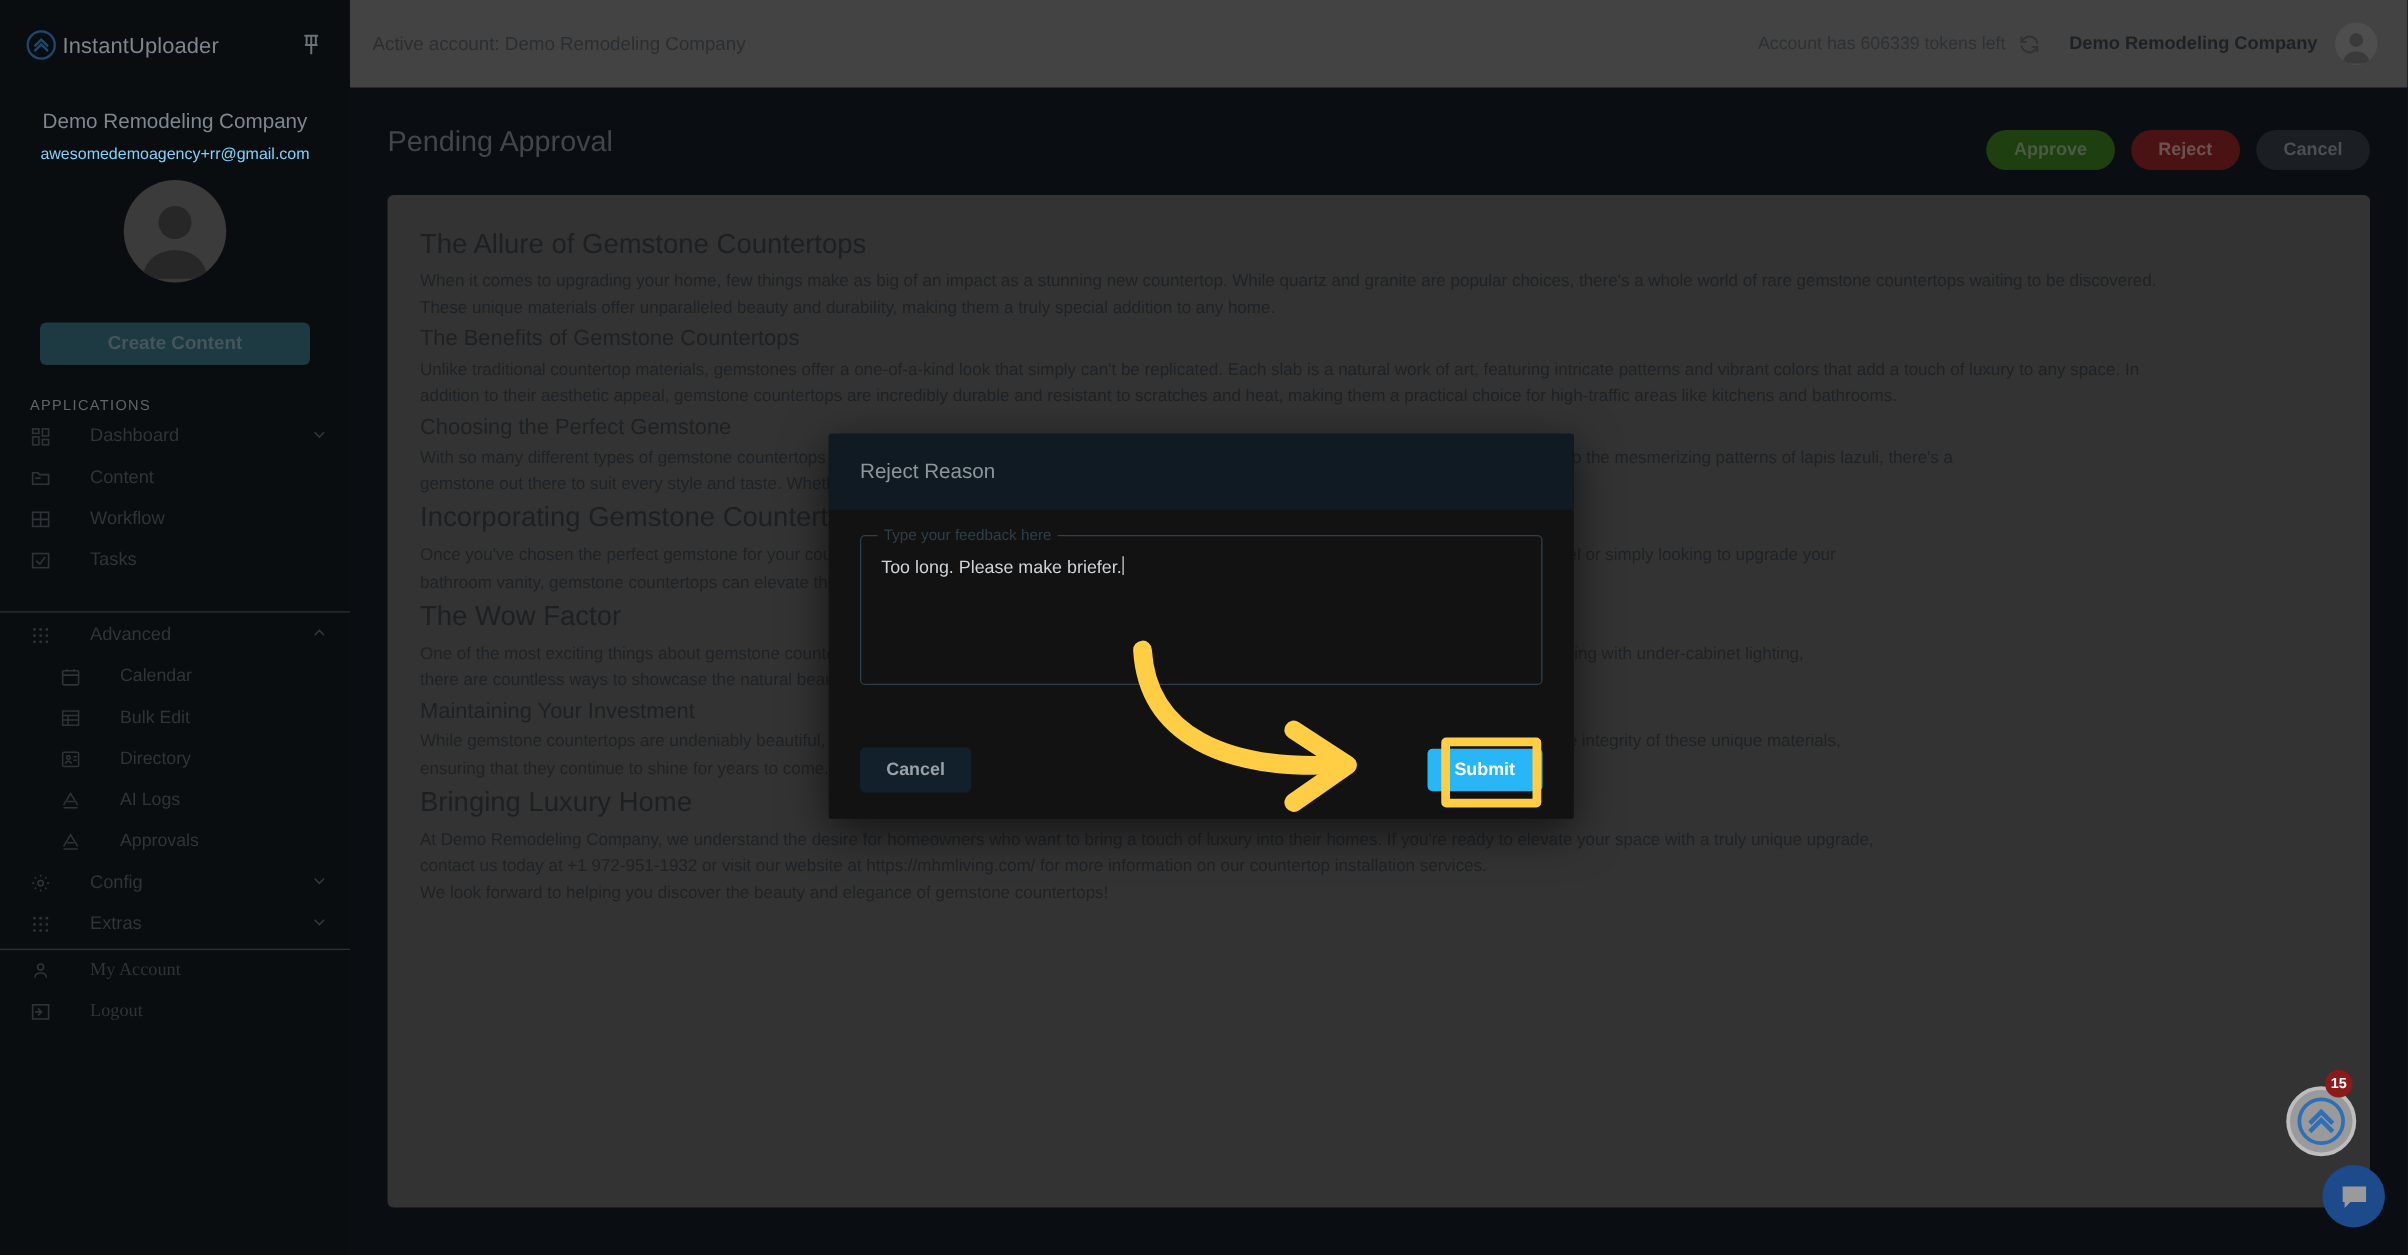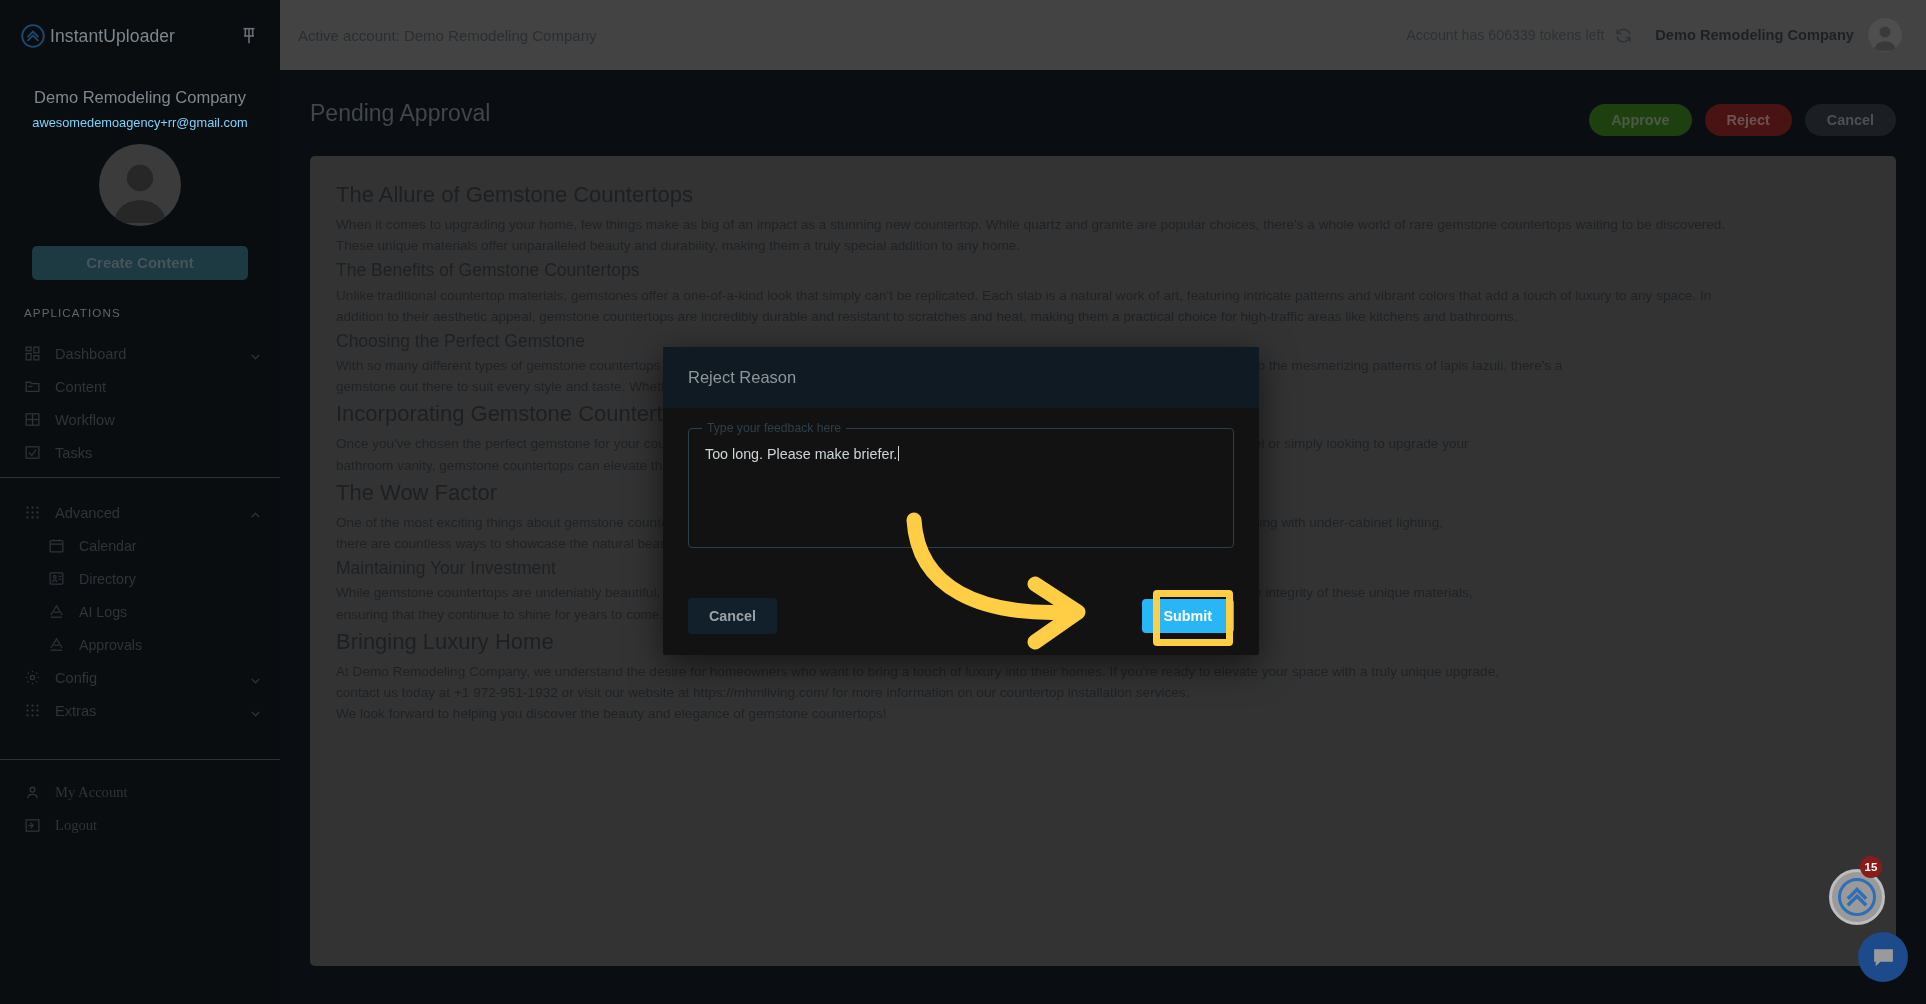--- a/index.html
+++ b/index.html
@@ -34,35 +34,35 @@
   .sb-acc-mail { font-size: 12.8px; color: #7dd3fc; margin-top: 6px; }
   .sb-avatar {
     width: 82px; height: 82px; border-radius: 50%;
     background: #3b3b3b; margin: 14px auto 0;
     display: flex; align-items: flex-end; justify-content: center;
     overflow: hidden;
   }
   .sb-avatar svg { width: 72px; height: 72px; }
 
   .create-btn {
-    display: block; width: 216px; margin: 20px auto 0;
+    display: block; width: 216px; margin: 32px auto 0;
     height: 34px; line-height: 34px; text-align: center;
     background: #1d3942; color: #46545c;
     font-size: 15px; font-weight: 700; border-radius: 5px;
     border: none; cursor: pointer;
   }
 
   .sb-section-title {
     font-size: 11.6px; letter-spacing: 1.1px; color: #5e656b;
     padding: 26px 0 10px 24px; text-transform: uppercase;
   }
 
   .nav-item {
-    display: flex; align-items: flex-end; height: 33px;
-    padding: 0 18px 0 24px; gap: 14px; cursor: pointer;
+    display: flex; align-items: flex-start; height: 33px;
+    padding: 0 18px 0 24px; gap: 31px; cursor: pointer;
     color: #2b2f33;
   }
   .nav-item .ic { width: 17px; height: 17px; flex: 0 0 17px; color: #2e3337; }
   .nav-item .lbl { flex: 1; font-size: 14.6px; color: #2f3438; }
   .nav-item .chev { width: 13px; height: 13px; color: #33383c; }
   .nav-item.sub { padding-left: 48px; }
   .nav-item.sub .lbl { font-size: 14.2px; }
 
   .sb-divider { height: 1px; background: #2d3135; margin: 16px 0 10px; }
   .sb-divider.thin { margin: 10px 0 8px; }
@@ -312,20 +312,31 @@
     <div class="nav-item sub">
       <span class="ic">
         <svg viewBox="0 0 24 24" fill="none" stroke="currentColor" stroke-width="1.8">
             <rect x="3" y="5" width="18" height="16" rx="1.5"></rect>
             <line x1="3" y1="10" x2="21" y2="10"></line>
             <line x1="8" y1="3" x2="8" y2="6"></line>
             <line x1="16" y1="3" x2="16" y2="6"></line>
           </svg>
       </span>
       <span class="lbl">Calendar</span>
+    </div>
+    <div class="nav-item sub">
+      <span class="ic">
+        <svg viewBox="0 0 24 24" fill="none" stroke="currentColor" stroke-width="1.7">
+            <rect x="3" y="4" width="18" height="16"></rect>
+            <line x1="3" y1="9" x2="21" y2="9"></line>
+            <line x1="3" y1="14" x2="21" y2="14"></line>
+            <line x1="9" y1="9" x2="9" y2="20"></line>
+          </svg>
+      </span>
+      <span class="lbl">Bulk Edit</span>
     </div>
     <div class="nav-item sub">
       <span class="ic">
         <svg viewBox="0 0 24 24" fill="none" stroke="currentColor" stroke-width="1.7">
             <rect x="3" y="4" width="18" height="16" rx="1.5"></rect>
             <circle cx="9.5" cy="10" r="2"></circle>
             <path d="M6 17c.6-2 2-2.8 3.5-2.8S12.4 15 13 17"></path>
             <line x1="15" y1="9" x2="19" y2="9"></line>
             <line x1="15" y1="13" x2="19" y2="13"></line>
           </svg>

